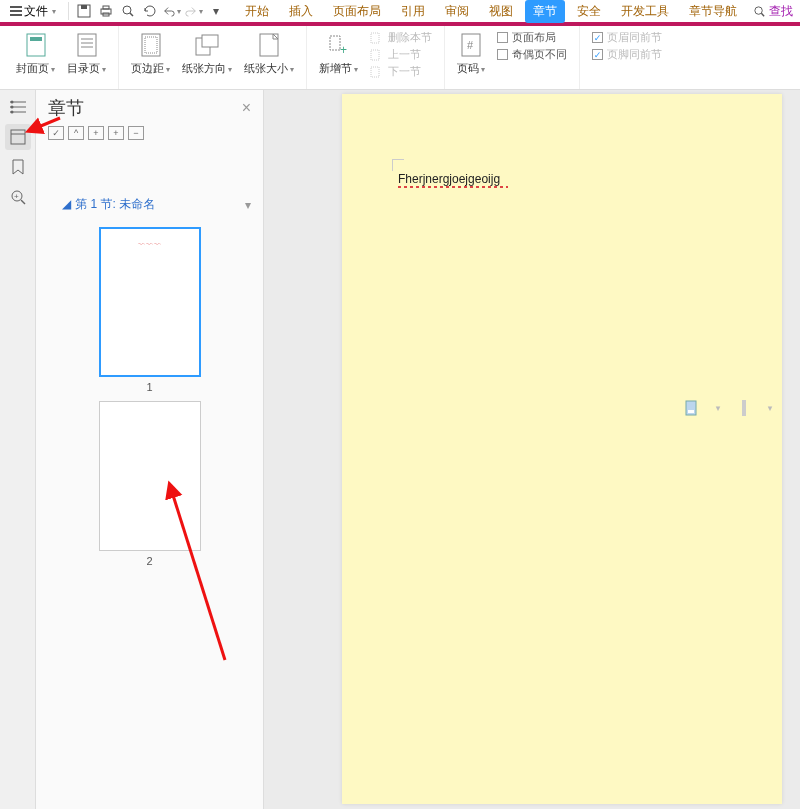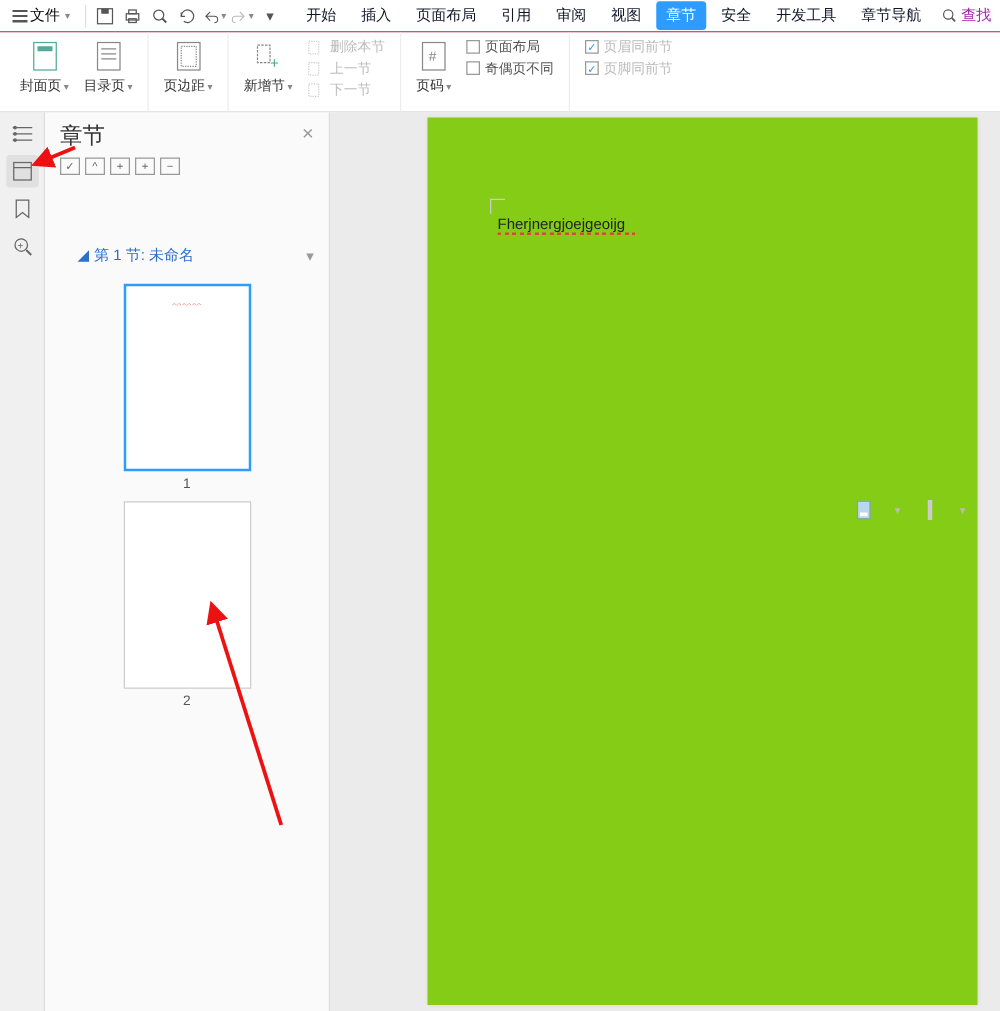--- a/index.html
+++ b/index.html
@@ -1,25 +1,25 @@
 <!DOCTYPE html>
 <html><head>
 <meta charset="utf-8">
 <style>
   * { box-sizing: border-box; margin: 0; padding: 0; }
   body { font-family: "Microsoft YaHei", sans-serif; font-size: 12px; background: #f5f5f5; width: 800px; height: 809px; overflow: hidden; position: relative; }
   
   
-  .menubar { display: flex; align-items: center; background: #fff; height: 26px; border-bottom: 1px solid #be185d; padding: 0 4px; gap: 2px; }
+  .menubar { display: flex; align-items: center; background: #fff; height: 26px; border-bottom: 4px solid #be185d; padding: 0 4px; gap: 2px; }
   .menu-file { display: flex; align-items: center; gap: 2px; padding: 2px 6px; cursor: pointer; }
   .menu-file .hamburger { display: inline-block; width: 12px; height: 10px; background: linear-gradient(#555 0 2px, transparent 2px 4px, #555 4px 6px, transparent 6px 8px, #555 8px 10px); }
   .qat { display: flex; align-items: center; gap: 4px; margin-left: 4px; border-left: 1px solid #e0e0e0; padding-left: 6px; }
   .qat-icon { width: 18px; height: 18px; display: flex; align-items: center; justify-content: center; color: #555; cursor: pointer; }
   .tabs { display: flex; align-items: center; gap: 4px; margin-left: 10px; }
-  .tab { padding: 3px 8px; color: #0f172a; cursor: pointer; border-radius: 3px; }
+  .tab { padding: 3px 8px; color: #a16207; cursor: pointer; border-radius: 3px; }
   .tab.active { background: #2e9bff; color: #fff; }
   .search-area { display: flex; align-items: center; gap: 3px; margin-left: 6px; color: #a21caf; cursor: pointer; }
 
   
   .ribbon { display: flex; align-items: center; background: #fff; height: 64px; border-bottom: 1px solid #ddd; padding: 0 4px; }
   .ribbon-group { display: flex; align-items: flex-start; padding: 4px 6px; border-right: 1px solid #eee; height: 100%; }
   .big-btn { display: flex; flex-direction: column; align-items: center; gap: 3px; padding: 2px 6px; cursor: pointer; border-radius: 3px; }
   .big-btn.active { background: #e6e6e6; }
   .big-btn .icon-box { width: 26px; height: 26px; display: flex; align-items: center; justify-content: center; }
   .big-btn .label { font-size: 11px; color: #333; white-space: nowrap; }
@@ -52,21 +52,21 @@
   .section-item .dd2 { color: #999; }
   .thumbs { padding: 10px 0; display: flex; flex-direction: column; align-items: center; gap: 8px; overflow-y: auto; }
   .thumb-wrap { display: flex; flex-direction: column; align-items: center; gap: 4px; }
   .thumb { width: 102px; height: 150px; background: #fff; border: 1px solid #ccc; position: relative; }
   .thumb.selected { border: 2px solid #2e9bff; }
   .thumb .squiggle { position: absolute; top: 12px; left: 50%; transform: translateX(-50%); font-size: 8px; color: #d44; }
   .thumb-num { font-size: 11px; color: #555; }
 
   
   .doc-area { flex: 1; background: #ebebeb; position: relative; overflow: hidden; display: flex; justify-content: center; padding-top: 4px; }
-  .page { background: #84cc16; width: 440px; height: 710px; margin-left: 60px; position: relative; box-shadow: 0 0 4px rgba(0,0,0,0.1); }
+  .page { background: #fef9c3; width: 440px; height: 710px; margin-left: 60px; position: relative; box-shadow: 0 0 4px rgba(0,0,0,0.1); }
   .page .corner { position: absolute; top: 65px; left: 50px; width: 12px; height: 12px; border-left: 1px solid #ccc; border-top: 1px solid #ccc; }
   .page .text-line { position: absolute; top: 78px; left: 56px; font-size: 12px; color: #222; }
   .page .underline { position: absolute; top: 92px; left: 56px; width: 110px; height: 2px; background: repeating-linear-gradient(90deg, #d44 0 3px, transparent 3px 6px); height: 1.5px; }
   .float-toolbar { position: absolute; top: 310px; left: 420px; display: flex; gap: 10px; z-index: 5; }
   .float-btn { width: 16px; height: 16px; display: flex; align-items: center; justify-content: center; cursor: pointer; }
 
   
   .arrow-overlay { position: absolute; pointer-events: none; z-index: 100; }
 </style>
 </head>
@@ -165,20 +165,38 @@
   <div class="ribbon-group">
     <div class="big-btn">
       <div class="icon-box">
           <svg width="20" height="24">
             <rect x="1" y="1" width="18" height="22" fill="none" stroke="#888"></rect>
             <rect x="4" y="4" width="12" height="16" fill="none" stroke="#888" stroke-dasharray="1 1"></rect>
           </svg>
         </div>
       <span class="label"><span>页边距</span><span class="dd">▾</span></span>
     </div>
+    <div class="big-btn">
+      <div class="icon-box">
+          <svg width="24" height="22">
+            <rect x="1" y="4" width="14" height="17" fill="none" stroke="#888"></rect>
+            <rect x="7" y="1" width="16" height="12" fill="#fff" stroke="#888"></rect>
+          </svg>
+        </div>
+      <span class="label"><span>纸张方向</span><span class="dd">▾</span></span>
+    </div>
+    <div class="big-btn">
+      <div class="icon-box">
+          <svg width="20" height="24">
+            <rect x="1" y="1" width="18" height="22" fill="none" stroke="#888"></rect>
+            <path d="M14 1 L19 6 L14 6 Z" fill="#fff" stroke="#888"></path>
+          </svg>
+        </div>
+      <span class="label"><span>纸张大小</span><span class="dd">▾</span></span>
+    </div>
   </div>
   <div class="ribbon-group">
     <div class="big-btn">
       <div class="icon-box">
           <svg width="22" height="22">
             <rect x="2" y="2" width="10" height="14" fill="none" stroke="#888" stroke-dasharray="2 1"></rect>
             <text x="12" y="20" font-size="12" fill="#4a8">+</text>
           </svg>
         </div>
       <span class="label"><span>新增节</span><span class="dd">▾</span></span>

